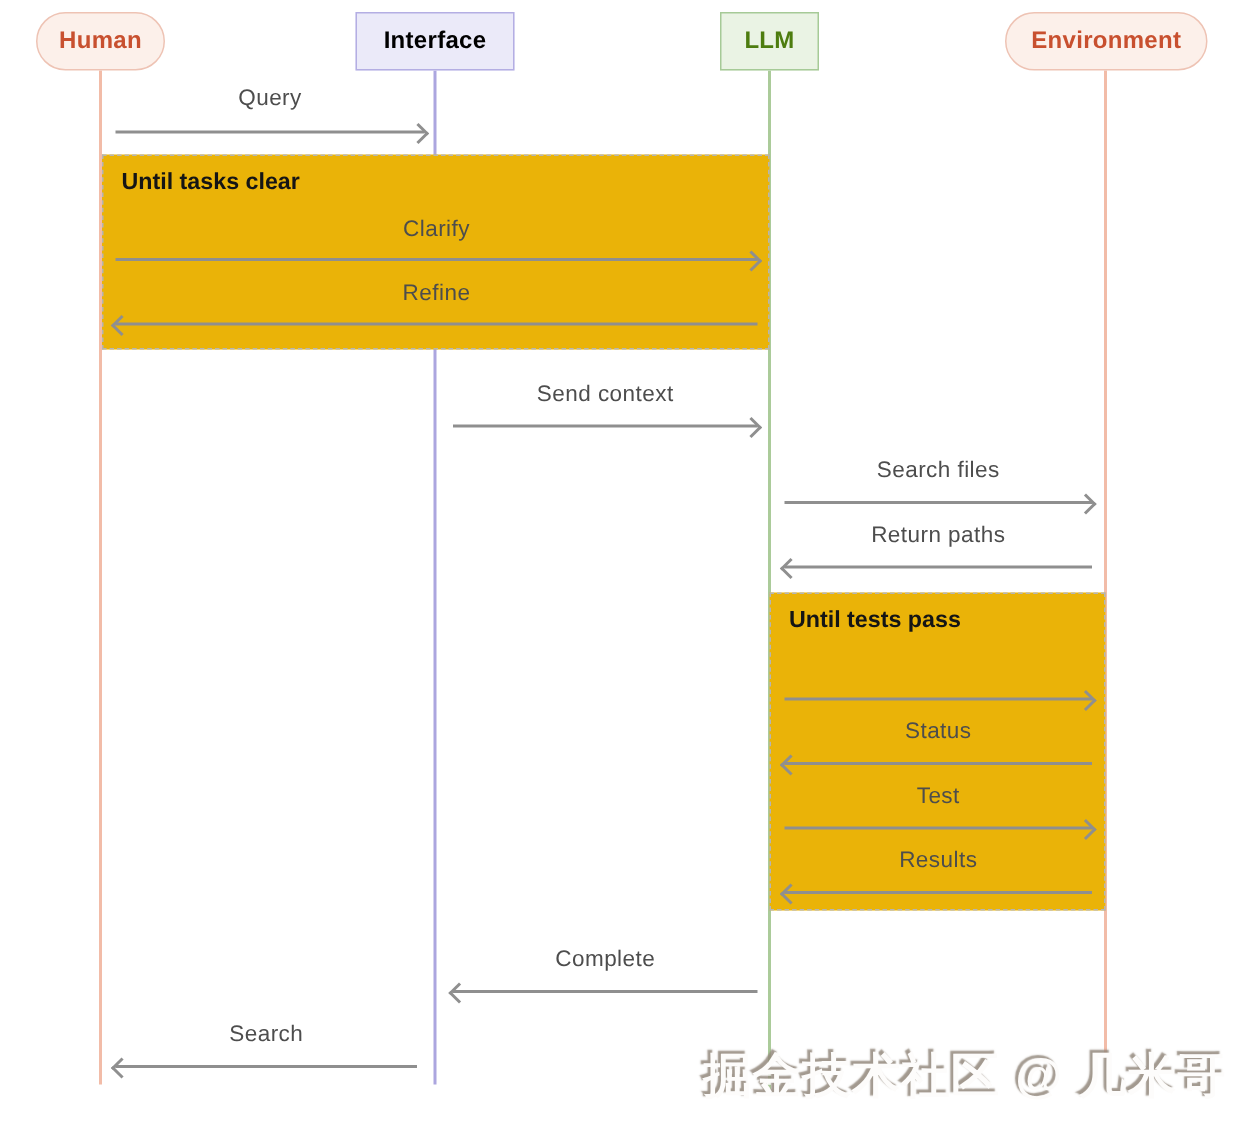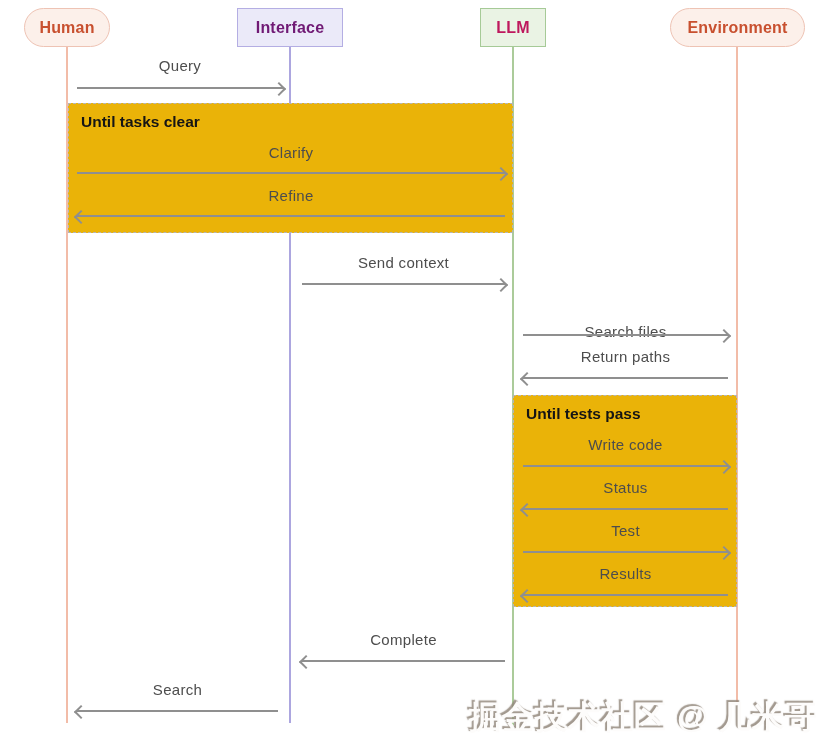--- a/index.html
+++ b/index.html
@@ -6,22 +6,22 @@
   .canvas{
     position:relative;width:824px;height:753px;background:#ffffff;
     font-family:"Liberation Sans",sans-serif;overflow:hidden;
   }
   .actor{
     position:absolute;top:8px;height:39px;box-sizing:border-box;
     display:flex;align-items:center;justify-content:center;
     font-size:16px;font-weight:bold;letter-spacing:.2px;
   }
   .pill{border-radius:20px;background:#fcf0ea;border:1.5px solid #eec3b4;color:#c8502f;}
-  .rect-purple{background:#ebeaf9;border:1.5px solid #b4aee3;color:#701a75;text-align:center;}
-  .rect-green{background:#eaf3e4;border:1.5px solid #a6ca97;color:#be185d;}
+  .rect-purple{background:#ebeaf9;border:1.5px solid #b4aee3;color:#000000;text-align:center;}
+  .rect-green{background:#eaf3e4;border:1.5px solid #a6ca97;color:#4d7c0f;}
   .lifeline{position:absolute;top:47px;width:2px;}
   .ll-salmon{background:#f2bca8;}
   .ll-purple{background:#aca6df;}
   .ll-green{background:#abcb9a;}
   .loopbox{
     position:absolute;box-sizing:border-box;background:#eab308;
     border:1.5px dashed #b5b5b5;
   }
   .loop-title{
     position:absolute;left:12px;top:9px;font-size:15.5px;font-weight:bold;color:#151515;
@@ -82,33 +82,32 @@
   <div class="msg-label" style="left:77px;width:428px;top:187px;">Refine</div>
   <div class="arrow left" style="left:77px;width:428px;top:215px;">
       <span class="head"></span>
     </div>
 
   <div class="msg-label" style="left:302px;width:203px;top:254px;">Send context</div>
   <div class="arrow right" style="left:302px;width:203px;top:283px;">
       <span class="head"></span>
     </div>
 
-  <div class="msg-label" style="left:523px;width:205px;top:323px;">Search files</div>
+  <div class="msg-label" style="left:523px;width:205px;top:305px;">Search files</div>
   <div class="arrow right" style="left:523px;width:205px;top:334px;">
       <span class="head"></span>
     </div>
   <div class="msg-label" style="left:523px;width:205px;top:348px;">Return paths</div>
   <div class="arrow left" style="left:523px;width:205px;top:377px;">
       <span class="head"></span>
     </div>
 
   <div class="loopbox" style="left:513px;top:395px;width:224px;height:212px;">
     <div class="loop-title">Until tests pass</div>
   </div>
-  <div class="msg-label" style="left:523px;width:205px;top:436px;">Write code</div>
   <div class="arrow right" style="left:523px;width:205px;top:465px;">
       <span class="head"></span>
     </div>
   <div class="msg-label" style="left:523px;width:205px;top:479px;">Status</div>
   <div class="arrow left" style="left:523px;width:205px;top:508px;">
       <span class="head"></span>
     </div>
   <div class="msg-label" style="left:523px;width:205px;top:522px;">Test</div>
   <div class="arrow right" style="left:523px;width:205px;top:551px;">
       <span class="head"></span>

